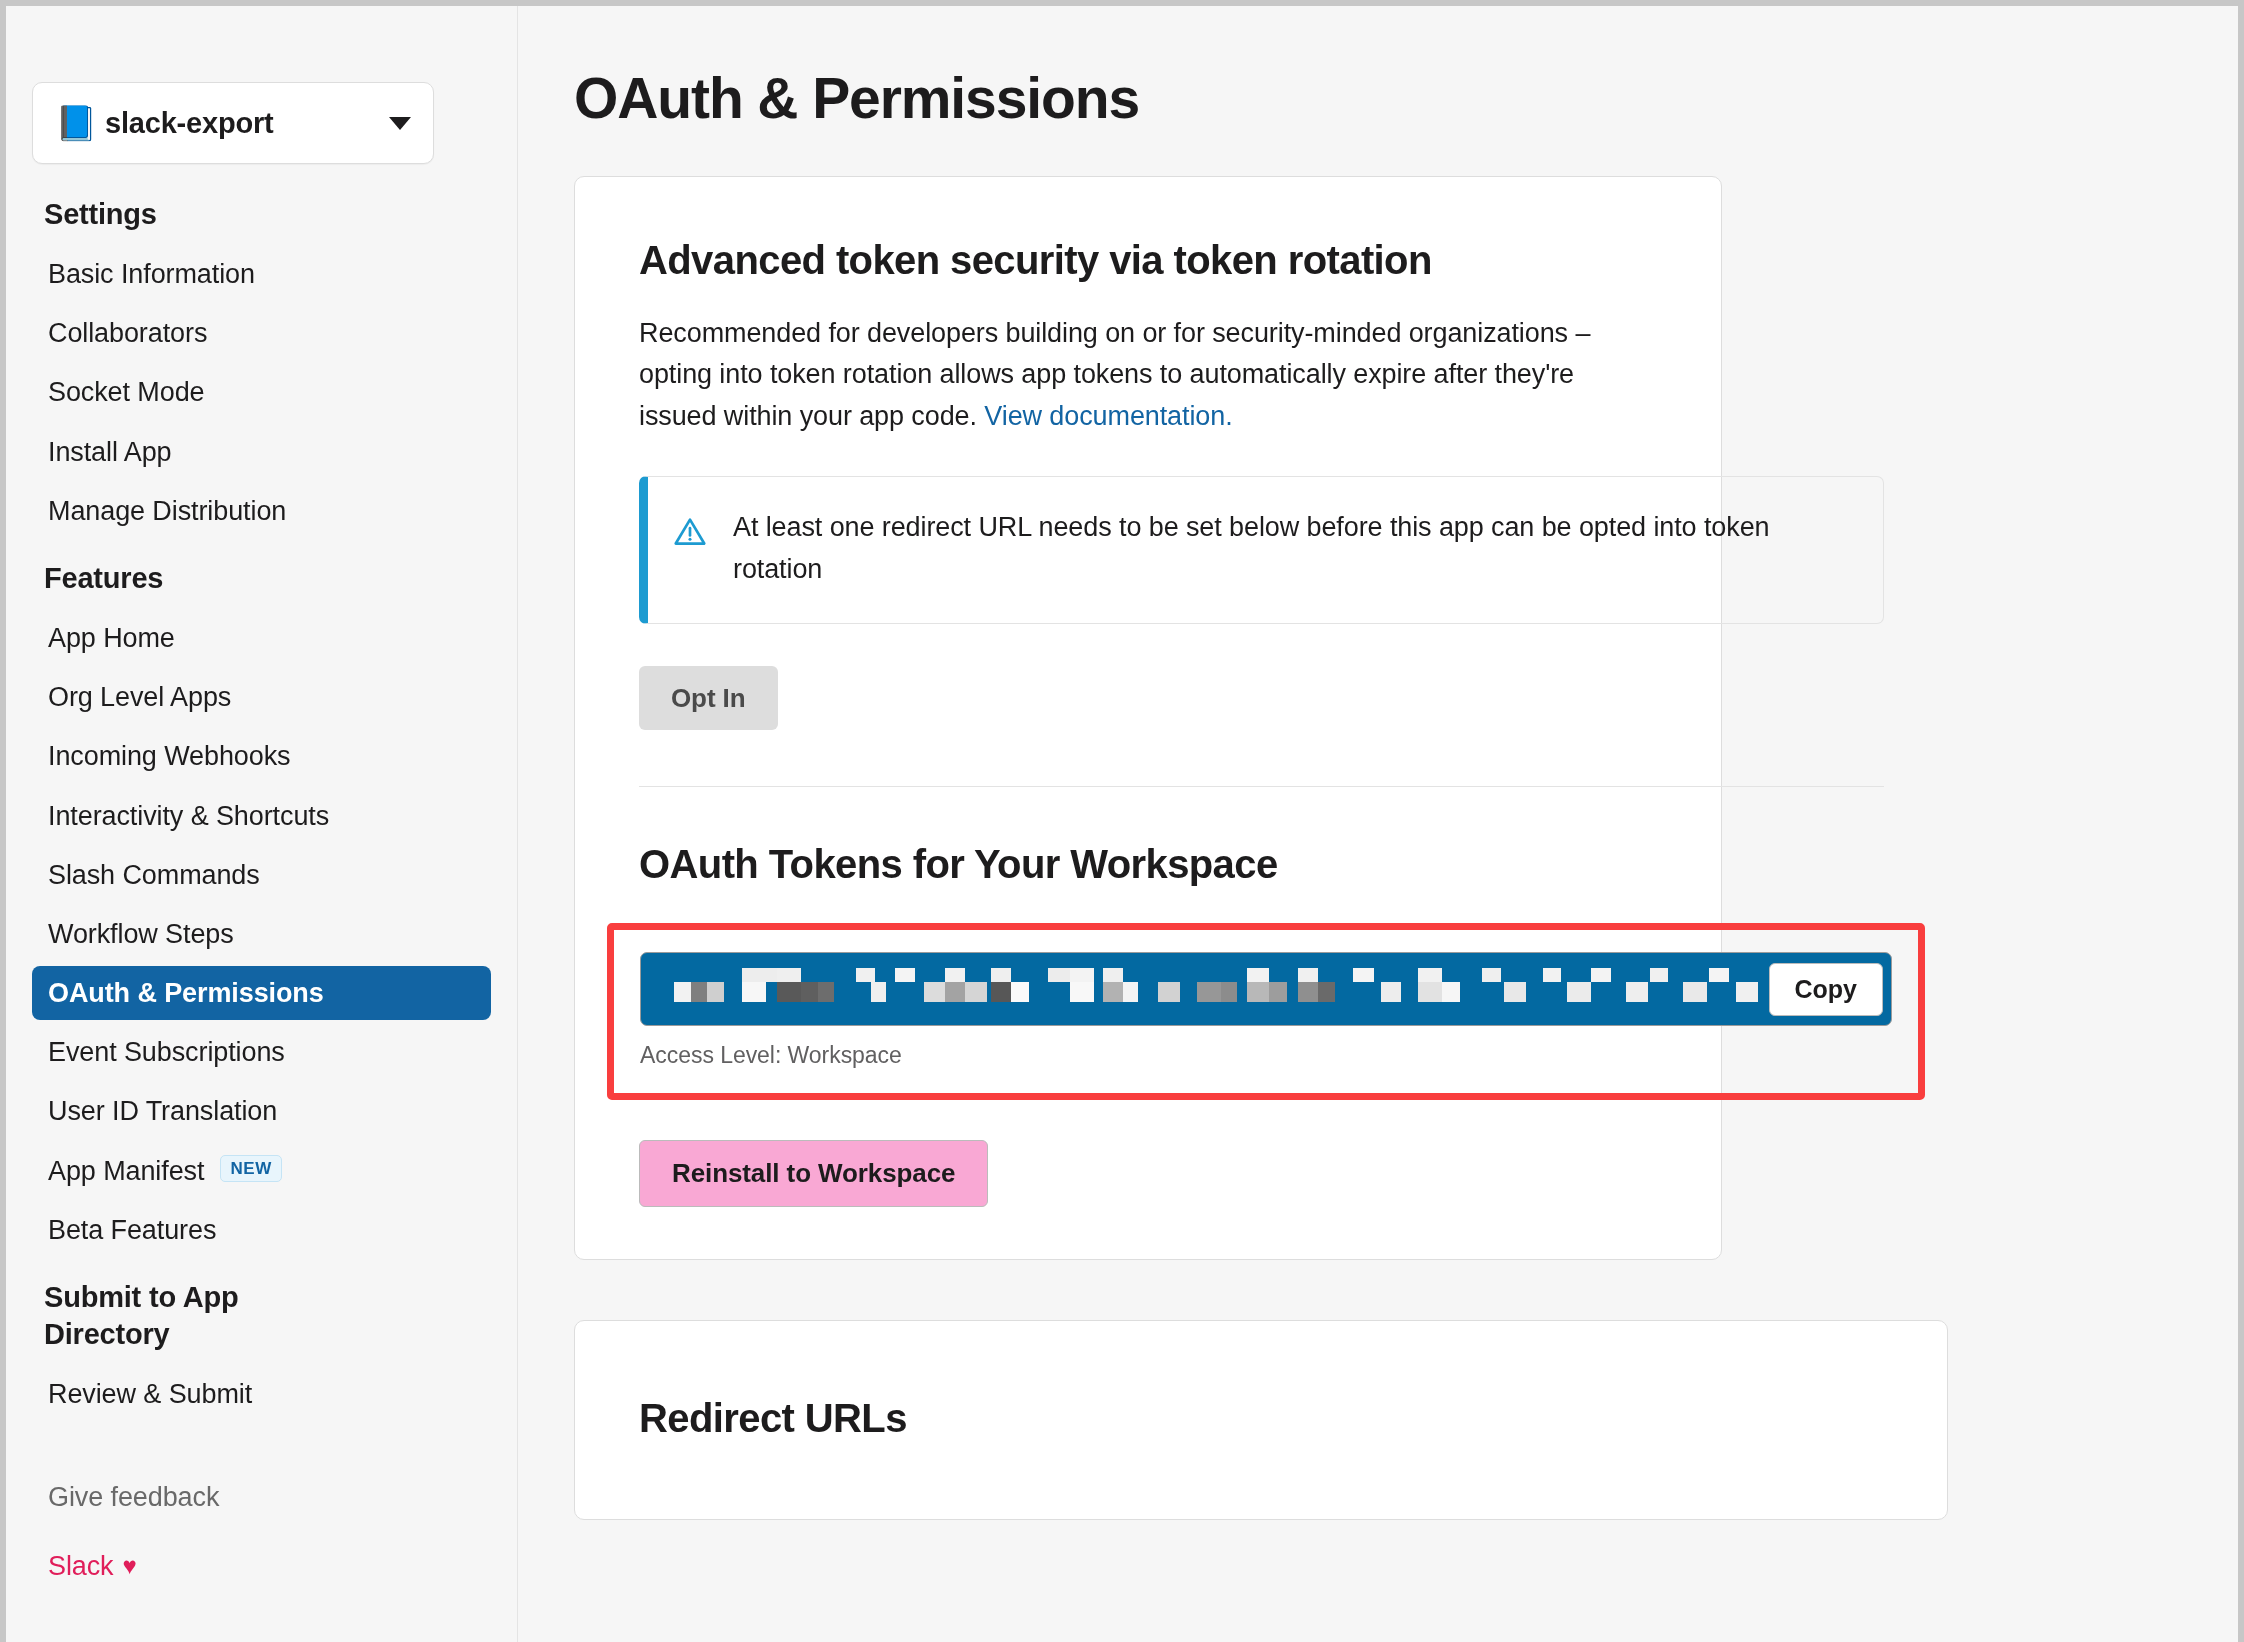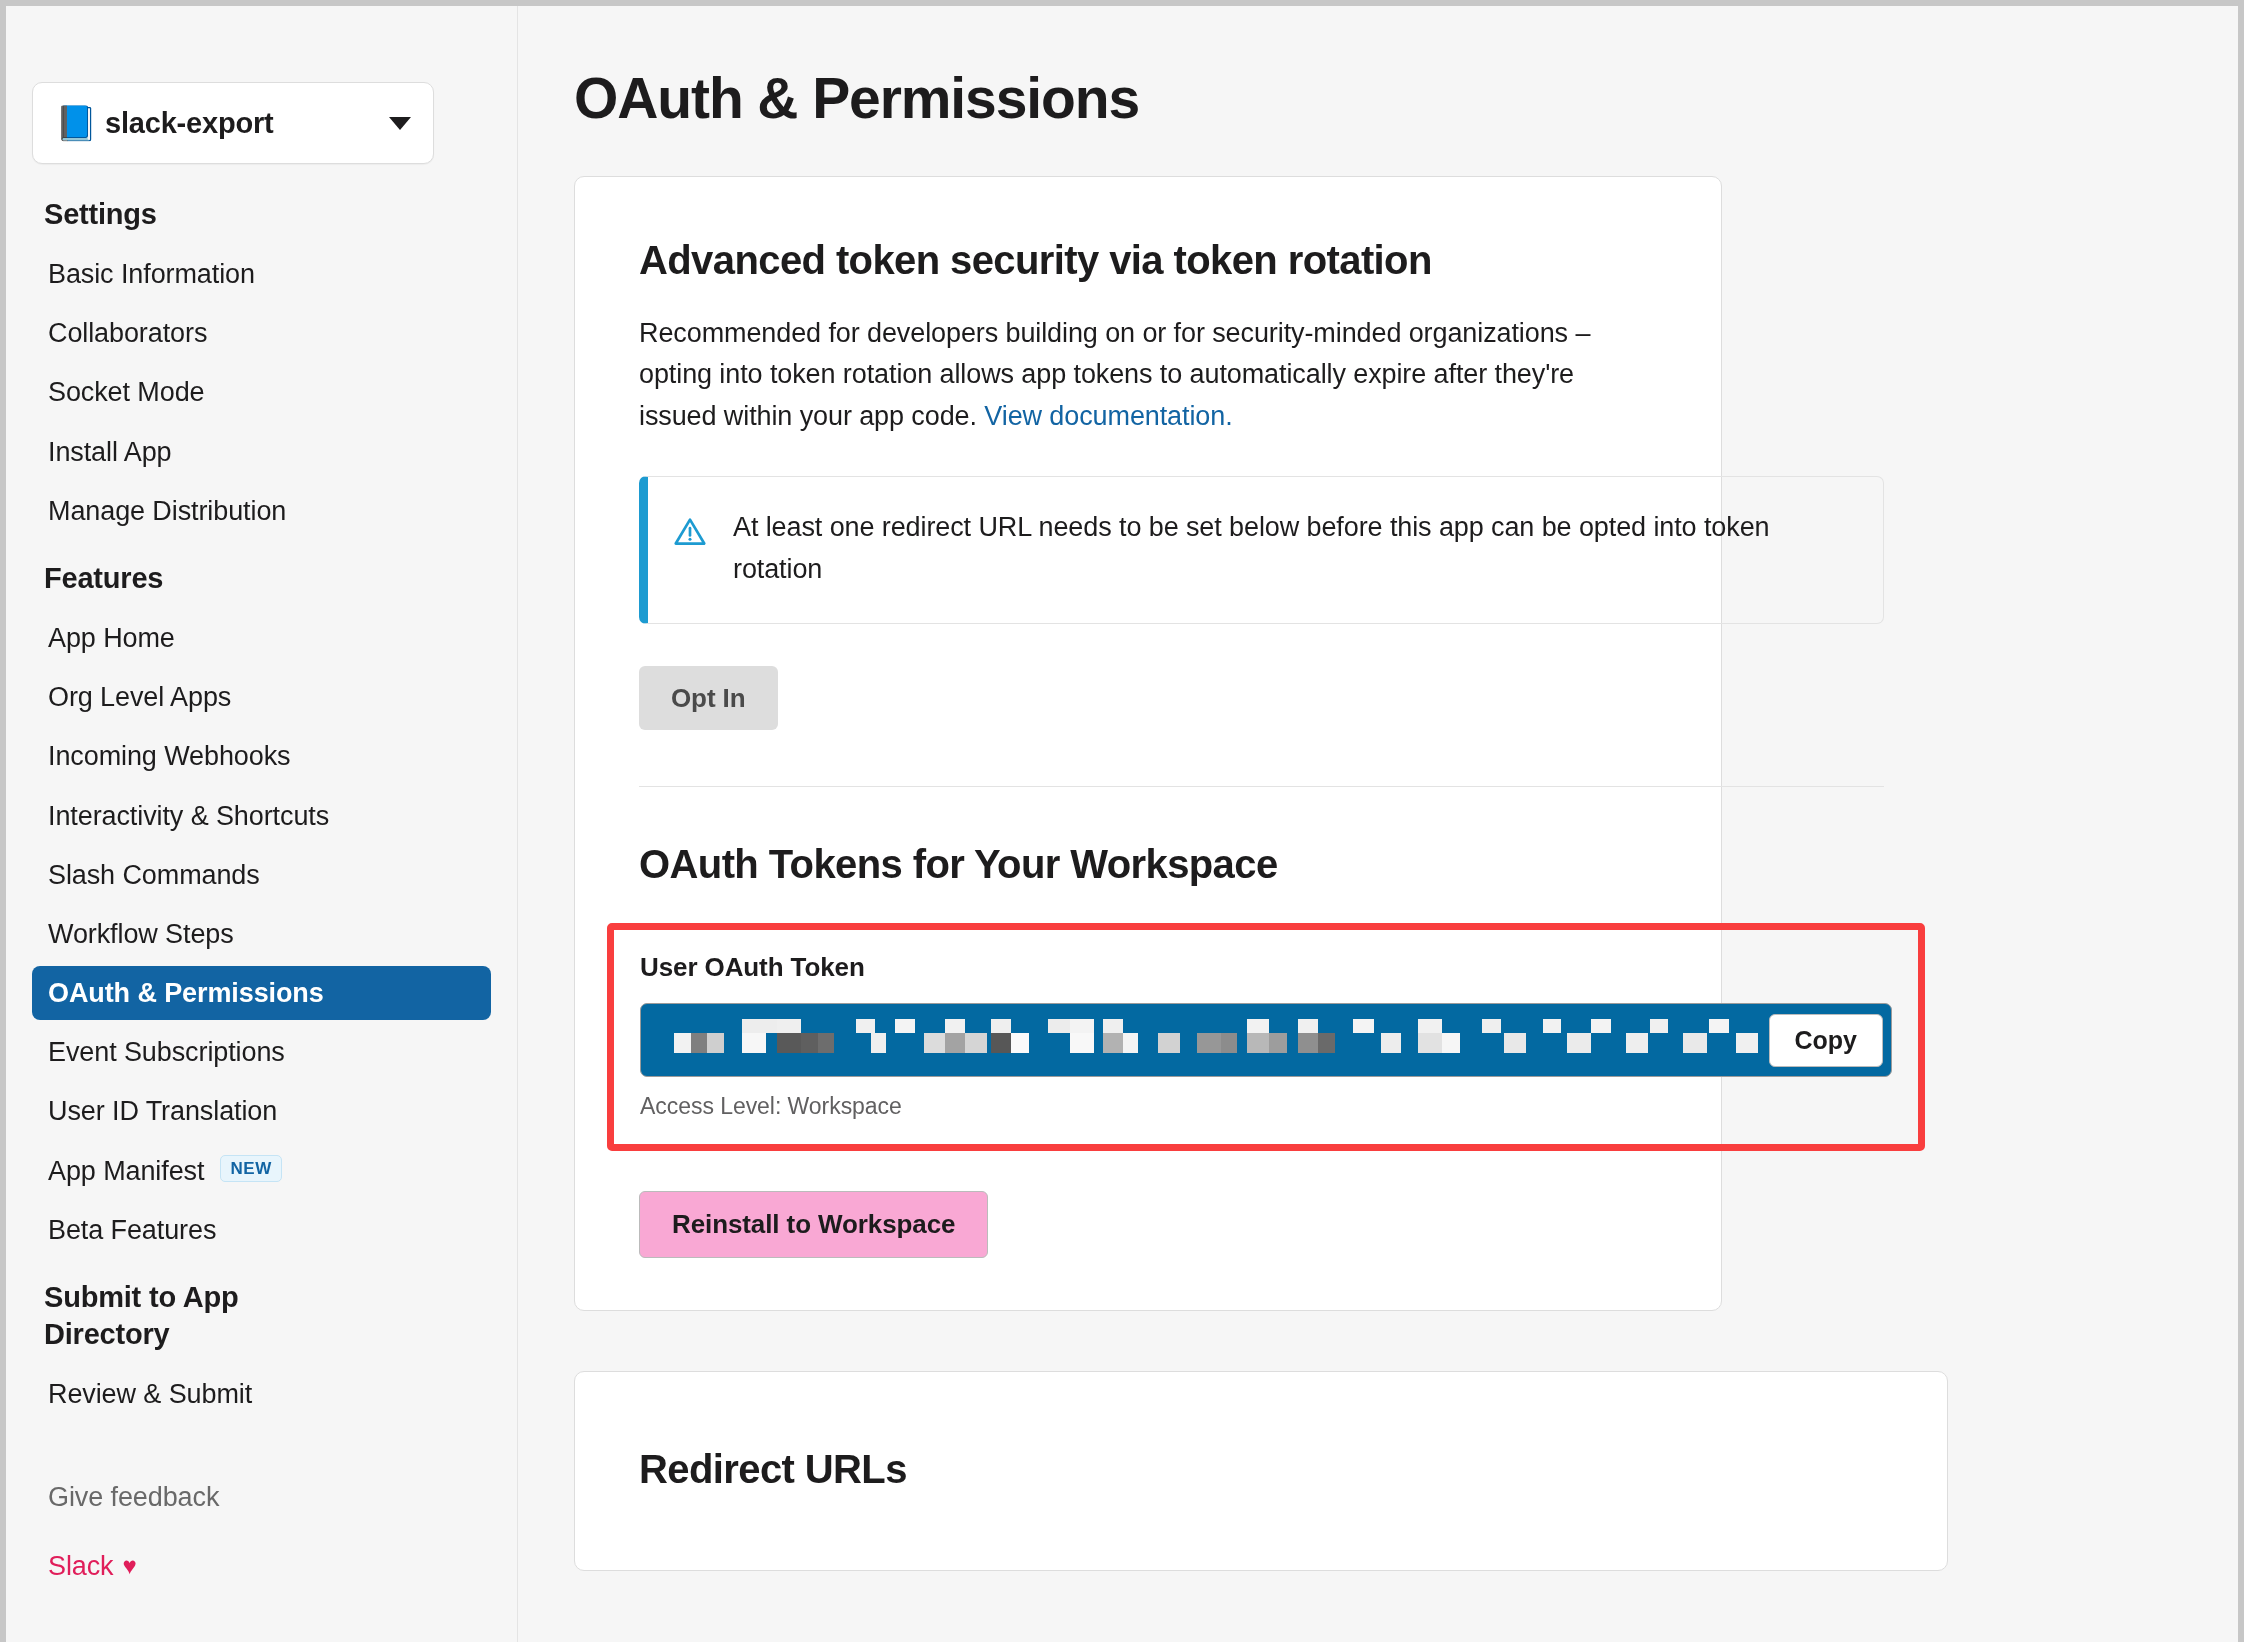--- a/index.html
+++ b/index.html
@@ -390,21 +390,20 @@
       </div>
 
       <button class="btn btn-disabled">Opt In</button>
 
       <hr class="divider">
 
       
       <div class="section-title">OAuth Tokens for Your Workspace</div>
 
       <div class="token-highlight">
-        <div class="token-label">User OAuth Token</div>
         <div class="token-field">
           <div class="token-blur" id="token-blur">
               <span style="left: 0.990099%; width: 1.58416%; top: 16px; height: 20px; background: rgb(242, 242, 242);"></span>
               <span style="left: 2.57426%; width: 1.38614%; top: 16px; height: 20px; background: rgb(127, 127, 127);"></span>
               <span style="left: 3.9604%; width: 1.58416%; top: 16px; height: 20px; background: rgb(207, 207, 207);"></span>
               <span style="left: 7.12871%; width: 2.17822%; top: 2px; height: 14px; background: rgb(237, 237, 237);"></span>
               <span style="left: 7.12871%; width: 2.17822%; top: 16px; height: 20px; background: rgb(247, 247, 247);"></span>
               <span style="left: 9.30693%; width: 0.990099%; top: 2px; height: 14px; background: rgb(237, 237, 237);"></span>
               <span style="left: 10.297%; width: 2.17822%; top: 2px; height: 14px; background: rgb(239, 239, 239);"></span>
               <span style="left: 10.297%; width: 2.17822%; top: 16px; height: 20px; background: rgb(89, 89, 89);"></span>

